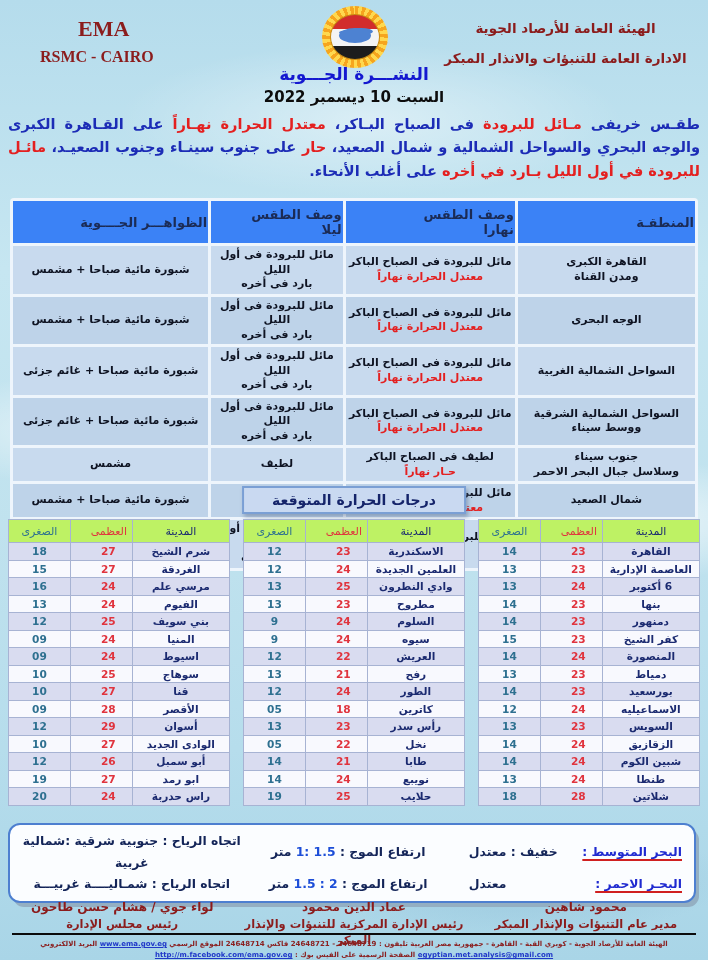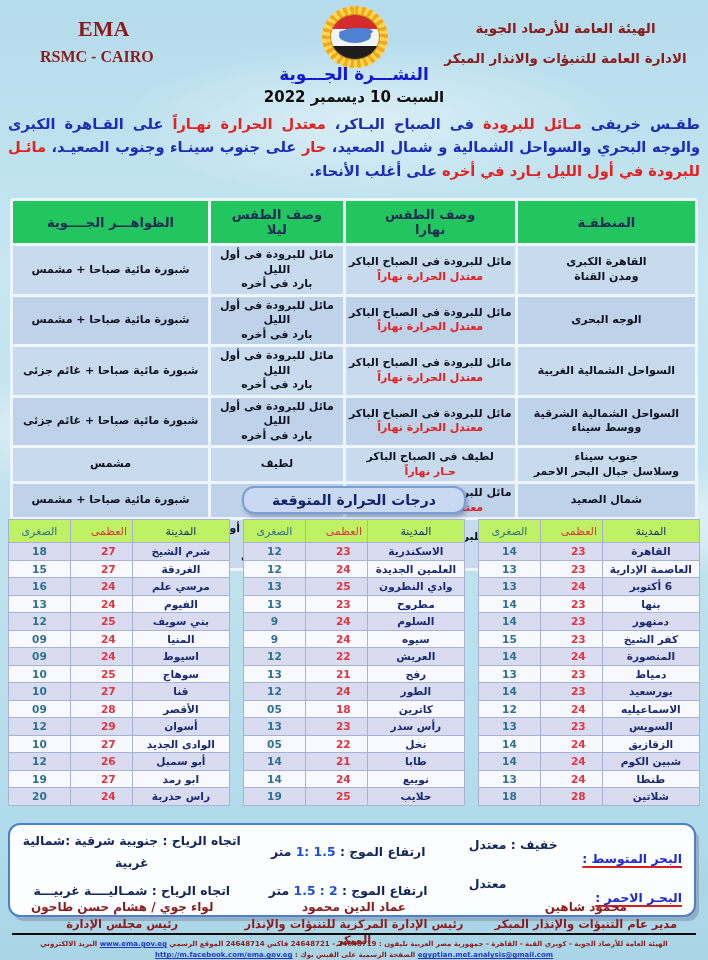--- a/index.html
+++ b/index.html
@@ -34,32 +34,32 @@
   .bulletin-date{position:absolute;top:88px;left:0;right:0;text-align:center;direction:rtl;
        color:#0c0c0c;font-weight:bold;font-size:15px;}
   
   .summary{position:absolute;top:112px;right:8px;left:8px;direction:rtl;text-align:justify;
        font-weight:bold;font-size:14.6px;line-height:1.6;color:var(--body-blue);}
   .seg-red{color:var(--red);}
   .seg-blue{color:var(--body-blue);}
   
   .forecast-table{position:absolute;top:198px;left:10px;width:688px;direction:rtl;
        border-spacing:3px;background:#eef5fc;border-radius:4px;}
-  .forecast-table th{background:#22c55e;color:#1b2b55;font-size:13px;font-weight:bold;
-       height:40px;white-space:pre-line;vertical-align:middle;}
+  .forecast-table th{background:#3b82f6;color:#1b2b55;font-size:13px;font-weight:bold;
+       height:40px;white-space:pre-line;vertical-align:middle;text-align:right;}
   .forecast-table td{font-size:11px;font-weight:bold;color:#0e1322;text-align:center;
        vertical-align:middle;white-space:pre-line;height:28px;padding:2px 3px;line-height:1.32;}
   .forecast-table tbody tr:nth-child(odd) td{background:#c8daee;}
   .forecast-table tbody tr:nth-child(even) td{background:#bed3e9;}
   .cell-region{color:#101a3c;font-size:11.8px;}
   .day-main{display:block;}
   .day-red{display:block;color:var(--red);}
   
   .temps-title{position:absolute;top:486px;left:50%;transform:translateX(-50%);
-       background:#c9d9f1;border:2px solid #7a9fd4;border-radius:12px;padding:4px 28px;
+       background:#c9d9f1;border:2px solid #7a9fd4;border-radius:0;padding:4px 28px;
        color:#15246a;font-weight:bold;font-size:14px;direction:rtl;white-space:nowrap;
        box-shadow:2px 3px 4px rgba(80,100,130,.45);}
   .temp-tables{position:absolute;top:519px;left:8px;right:8px;display:flex;direction:rtl;
        justify-content:space-between;}
   .temp-table{width:222px;border-collapse:collapse;background:#fbfcff;direction:rtl;}
   .temp-table th,.temp-table td{border:1px solid #a7b3d3;text-align:center;vertical-align:middle;}
   .temp-table th{background:#bef264;color:#15205e;font-size:11px;font-weight:normal;height:20px;}
   .temp-table td{font-size:10.6px;font-weight:bold;height:16.5px;padding:0 2px;}
   .temp-table tbody tr:nth-child(odd) td{background:#d9dcf0;}
   .temp-table tbody tr:nth-child(even) td{background:#f8f9fe;}
@@ -69,21 +69,21 @@
   
   .sea-box{position:absolute;top:823px;left:8px;right:12px;background:#fbfdff;
        border:2px solid #4d7fd0;border-radius:12px;padding:5px 12px 6px;
        box-shadow:4px 5px 0 -1px #94afc2;}
   .sea-row{display:flex;direction:rtl;align-items:center;font-weight:bold;font-size:12.4px;
        color:var(--navy);line-height:1.75;}
   .sea-col1{width:33%;display:flex;justify-content:space-between;padding-left:14px;}
   .sea-col2{width:33%;text-align:center;}
   .sea-col3{width:34%;text-align:center;}
   .sea-label{color:#1f2ad0;text-decoration:underline;text-decoration-color:#d02020;
-       text-decoration-thickness:2px;text-underline-offset:3px;margin-top:14px;}
+       text-decoration-thickness:2px;text-underline-offset:3px;}
   .wave-val{color:#1d4ed8;unicode-bidi:embed;}
   
   .signatures{position:absolute;top:899px;left:8px;right:8px;display:flex;direction:rtl;
        justify-content:space-between;text-align:center;color:var(--maroon);font-weight:bold;}
   .sig{width:33%;}
   .sig-name{font-size:12px;line-height:1.4;}
   .sig-title{font-size:11.5px;line-height:1.4;}
   .rule{position:absolute;top:933px;left:12px;right:12px;border-top:2px solid #0b0b0b;}
   .footer{position:absolute;top:939px;left:4px;right:4px;direction:rtl;text-align:center;
        font-size:7px;font-weight:bold;color:#8b2020;line-height:1.6;}

